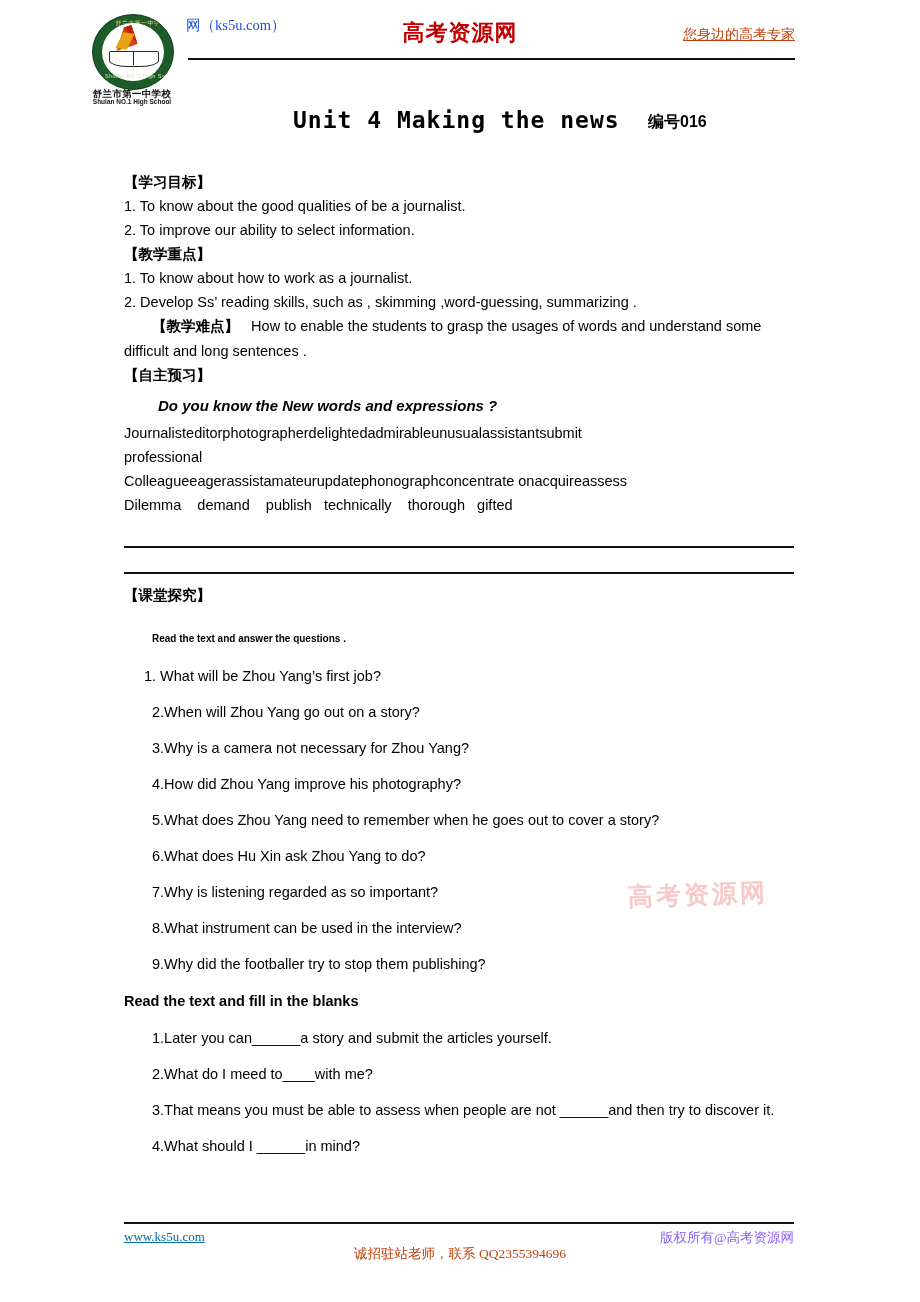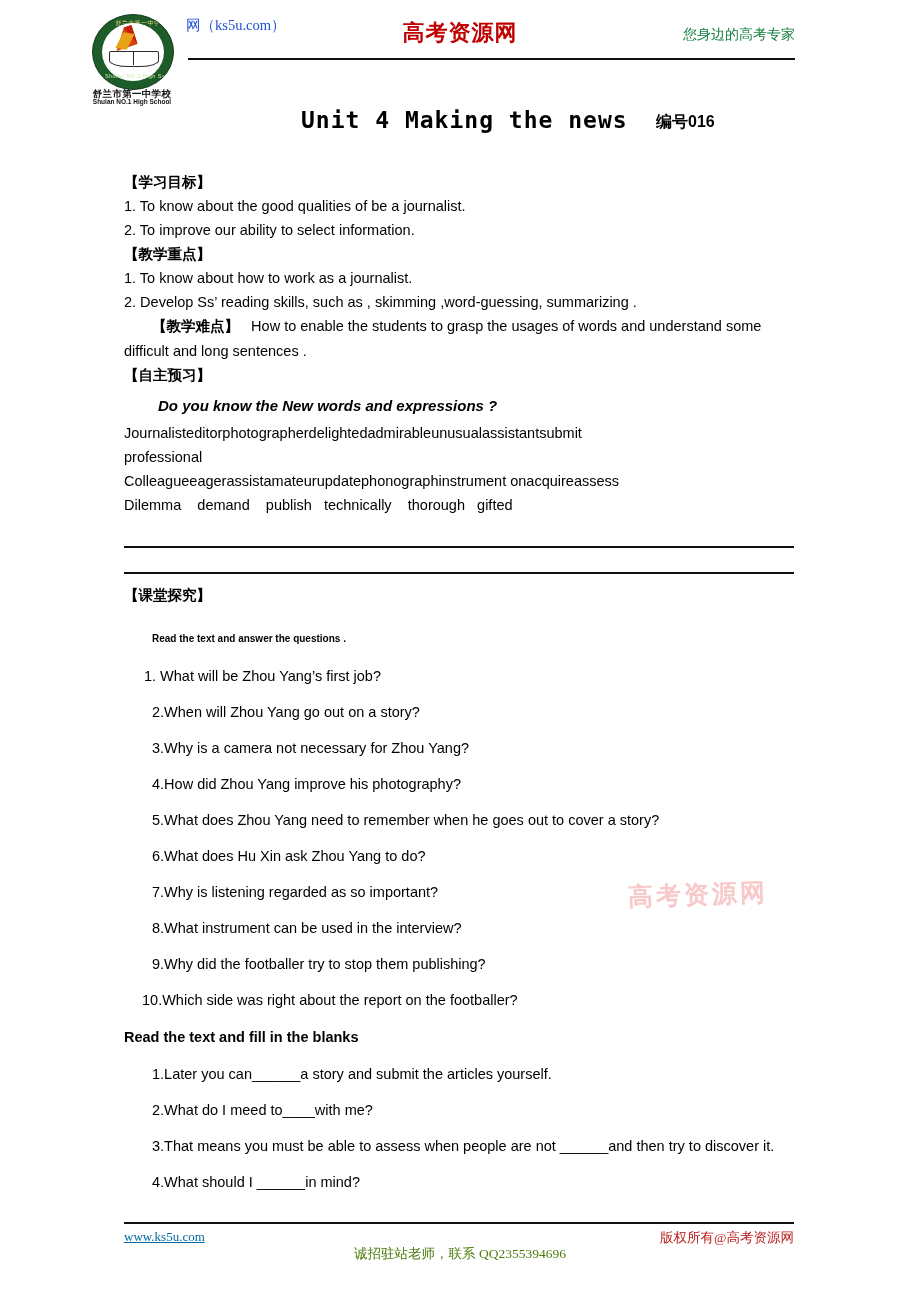--- a/index.html
+++ b/index.html
@@ -151,35 +151,36 @@
     font-weight: bold;
     color: #c00000;
     letter-spacing: 1px;
   }
   .hdr-right {
     position: absolute;
     right: 125px;
     top: 26px;
     font-family: "Liberation Serif", serif;
     font-size: 14px;
-    color: #15803d;
-    white-space: nowrap;
+    color: #c2410c;
+    white-space: nowrap;
+    text-decoration: underline;
   }
   .hdr-rule {
     position: absolute;
     left: 188px;
     top: 58px;
     width: 607px;
     border-top: 2px solid #111;
   }
 
   
   .title-row {
     position: absolute;
-    left: 16px;
+    left: 8px;
     top: 107px;
     width: 784px;
     height: 36px;
   }
   .doc-title {
     position: absolute;
     left: 285px;
     top: 0;
     font-family: "DejaVu Sans Mono", monospace;
     font-size: 23px;
@@ -330,32 +331,32 @@
     color: #0369a1;
     text-decoration: underline;
     white-space: nowrap;
   }
   .foot-right {
     position: absolute;
     right: 126px;
     top: 1229px;
     font-family: "Liberation Serif", serif;
     font-size: 13.5px;
-    color: #b91c1c;
+    color: #8b5cf6;
     white-space: nowrap;
   }
   .foot-center {
     position: absolute;
     left: 0;
     top: 1245px;
     width: 920px;
     text-align: center;
     font-family: "Liberation Serif", serif;
     font-size: 13.5px;
-    color: #4d7c0f;
+    color: #c2410c;
     white-space: nowrap;
   }
 </style>
 </head>
 <body>
 
 <div class="page">
 
   <div class="header">
 
@@ -410,21 +411,21 @@
       <span>submit</span>
     </p>
     <p class="wordline-free">professional</p>
     <p class="wordline">
       <span>Colleague</span>
       <span>eager</span>
       <span>assist</span>
       <span>amateur</span>
       <span>update</span>
       <span>phonograph</span>
-      <span>instrument on</span>
+      <span>concentrate on</span>
       <span>acquire</span>
       <span>assess</span>
     </p>
     <p class="wordline-free">
       <span>Dilemma</span>&nbsp;&nbsp;&nbsp;
       <span>demand</span>&nbsp;&nbsp;&nbsp;
       <span>publish</span>&nbsp;&nbsp;
       <span>technically</span>&nbsp;&nbsp;&nbsp;
       <span>thorough</span>&nbsp;&nbsp;
       <span>gifted</span>
@@ -440,21 +441,20 @@
 
     <p class="q1line">1.    What will be Zhou Yang’s first job?</p>
     <p class="qline">2.When will Zhou Yang go out on a story?</p>
     <p class="qline">3.Why is a camera not necessary for Zhou Yang?</p>
     <p class="qline">4.How did Zhou Yang improve his photography?</p>
     <p class="qline">5.What does Zhou Yang need to remember when he goes out to cover a story?</p>
     <p class="qline">6.What does Hu Xin ask Zhou Yang to do?</p>
     <p class="qline">7.Why is listening regarded as so important?</p>
     <p class="qline">8.What instrument can be used in the interview?</p>
     <p class="qline">9.Why did the footballer try to stop them publishing?</p>
-    <p class="qline-10">10.Which side was right about the report on the footballer?</p>
 
     <p class="sub-head">Read the text and fill in the blanks</p>
 
     <p class="qline">1.Later you can______a story and submit the articles yourself.</p>
     <p class="qline">2.What do I meed to____with me?</p>
     <p class="qline">3.That means you must be able to assess when people are not ______and then try to discover it.</p>
     <p class="qline">4.What should I ______in mind?</p>
   </div>
 
   <div class="watermark">高考资源网</div>

